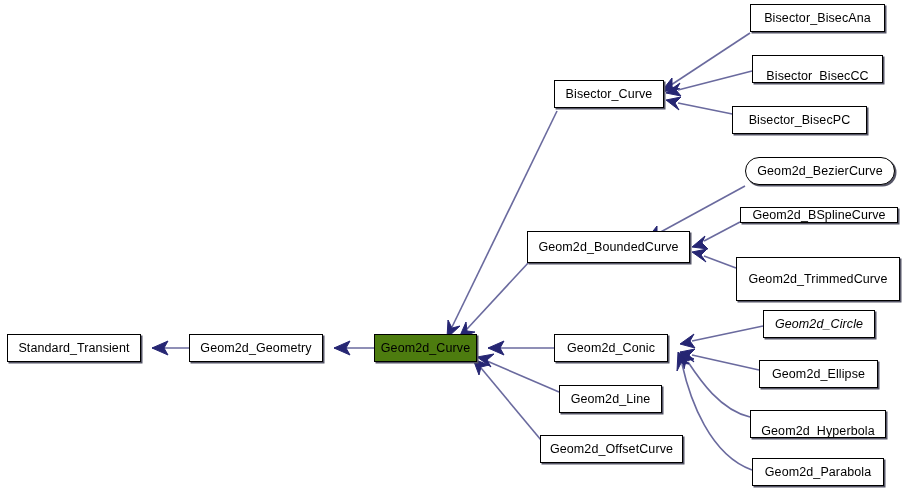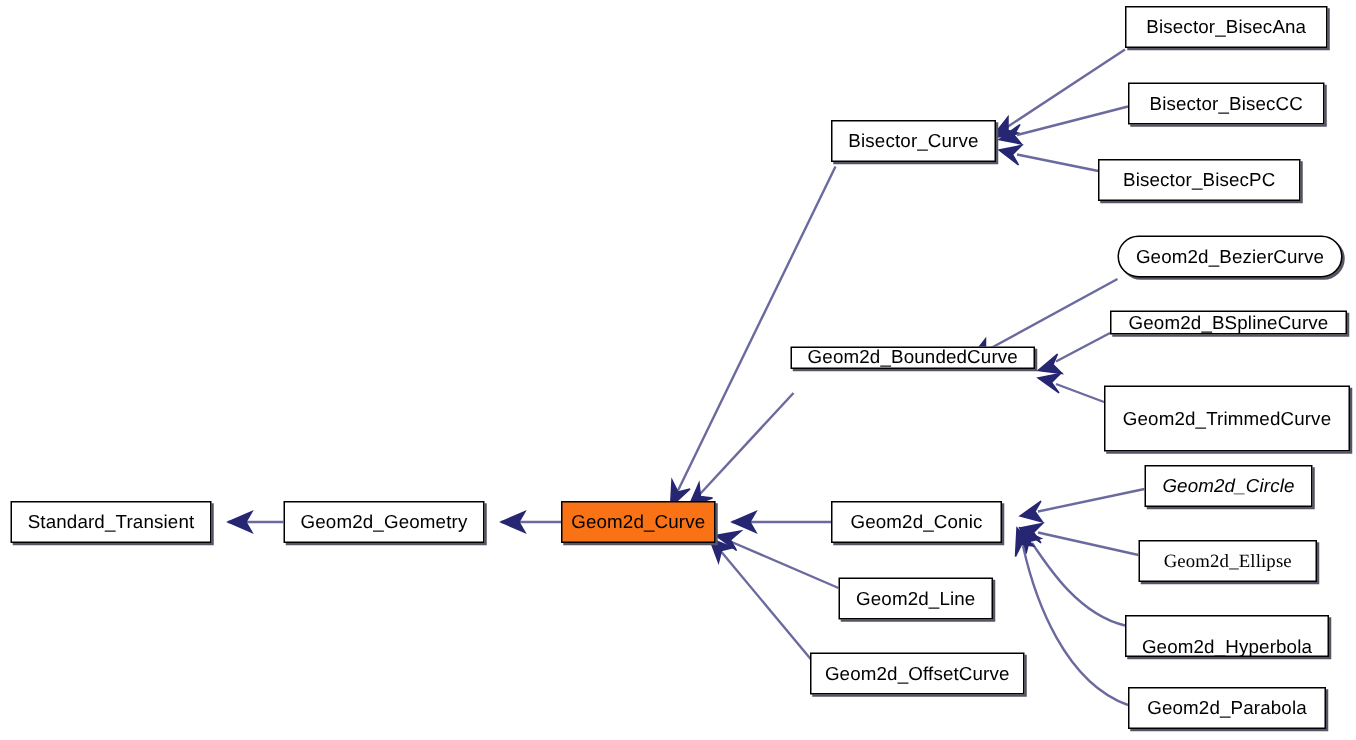--- a/index.html
+++ b/index.html
@@ -31,21 +31,21 @@
     display: flex;
     align-items: center;
     justify-content: center;
     white-space: nowrap;
     color: #000000;
     font-size: 12.5px;
     letter-spacing: 0.1px;
     z-index: 5;
   }
   .node.current {
-    background: #f97316;
+    background: #4d7c0f;
   }
   .node-label {
     display: block;
     line-height: 1;
     padding: 0 2px;
   }
 </style>
 </head>
 <body>
 
@@ -99,45 +99,45 @@
       </div>
       <div class="node current" title="Geom2d_Curve" style="left: 374px; top: 334px; width: 103px; height: 28px;">
         <span class="node-label">Geom2d_Curve</span>
       </div>
       <div class="node" title="Bisector_Curve" style="left: 554px; top: 80px; width: 110px; height: 28px;">
         <span class="node-label">Bisector_Curve</span>
       </div>
       <div class="node" title="Bisector_BisecAna" style="left: 750px; top: 4px; width: 135px; height: 28px;">
         <span class="node-label">Bisector_BisecAna</span>
       </div>
-      <div class="node" title="Bisector_BisecCC" style="left: 752px; top: 55px; width: 131px; height: 28px;">
+      <div class="node" title="Bisector_BisecCC" style="left: 752px; top: 55px; width: 131px; height: 28px; align-items: flex-end;">
         <span class="node-label">Bisector_BisecCC</span>
       </div>
       <div class="node" title="Bisector_BisecPC" style="left: 732px; top: 106px; width: 135px; height: 28px;">
         <span class="node-label">Bisector_BisecPC</span>
       </div>
-      <div class="node" title="Geom2d_BoundedCurve" style="left: 527px; top: 231px; width: 163px; height: 15px;">
+      <div class="node" title="Geom2d_BoundedCurve" style="left: 527px; top: 231px; width: 163px; height: 32px;">
         <span class="node-label">Geom2d_BoundedCurve</span>
       </div>
       <div class="node" title="Geom2d_BezierCurve" style="left: 745px; top: 157px; width: 150px; height: 28px; border-radius: 14px;">
         <span class="node-label">Geom2d_BezierCurve</span>
       </div>
       <div class="node" title="Geom2d_BSplineCurve" style="left: 740px; top: 207px; width: 158px; height: 16px;">
         <span class="node-label">Geom2d_BSplineCurve</span>
       </div>
       <div class="node" title="Geom2d_TrimmedCurve" style="left: 736px; top: 257px; width: 164px; height: 44px;">
         <span class="node-label">Geom2d_TrimmedCurve</span>
       </div>
       <div class="node" title="Geom2d_Conic" style="left: 554px; top: 334px; width: 114px; height: 28px;">
         <span class="node-label">Geom2d_Conic</span>
       </div>
       <div class="node" title="Geom2d_Circle" style="left: 763px; top: 310px; width: 112px; height: 28px; font-style: italic;">
         <span class="node-label">Geom2d_Circle</span>
       </div>
-      <div class="node" title="Geom2d_Ellipse" style="left: 759px; top: 360px; width: 119px; height: 28px; font-family: Liberation Serif, serif;">
+      <div class="node" title="Geom2d_Ellipse" style="left: 759px; top: 360px; width: 119px; height: 28px;">
         <span class="node-label">Geom2d_Ellipse</span>
       </div>
       <div class="node" title="Geom2d_Hyperbola" style="left: 750px; top: 410px; width: 136px; height: 28px; align-items: flex-end;">
         <span class="node-label">Geom2d_Hyperbola</span>
       </div>
       <div class="node" title="Geom2d_Parabola" style="left: 752px; top: 458px; width: 132px; height: 28px;">
         <span class="node-label">Geom2d_Parabola</span>
       </div>
       <div class="node" title="Geom2d_Line" style="left: 559px; top: 385px; width: 103px; height: 28px;">
         <span class="node-label">Geom2d_Line</span>

